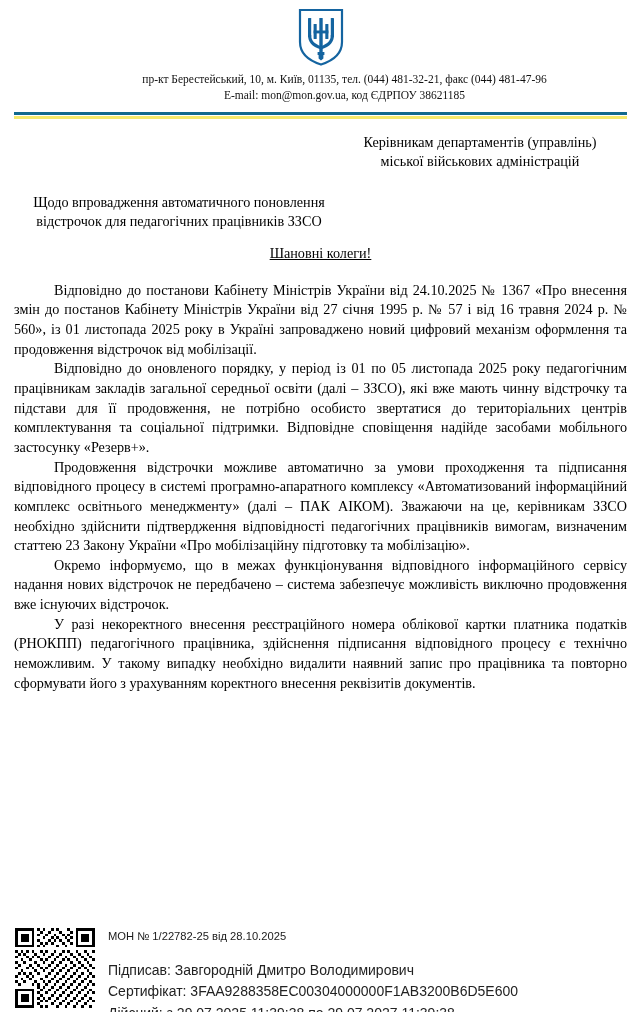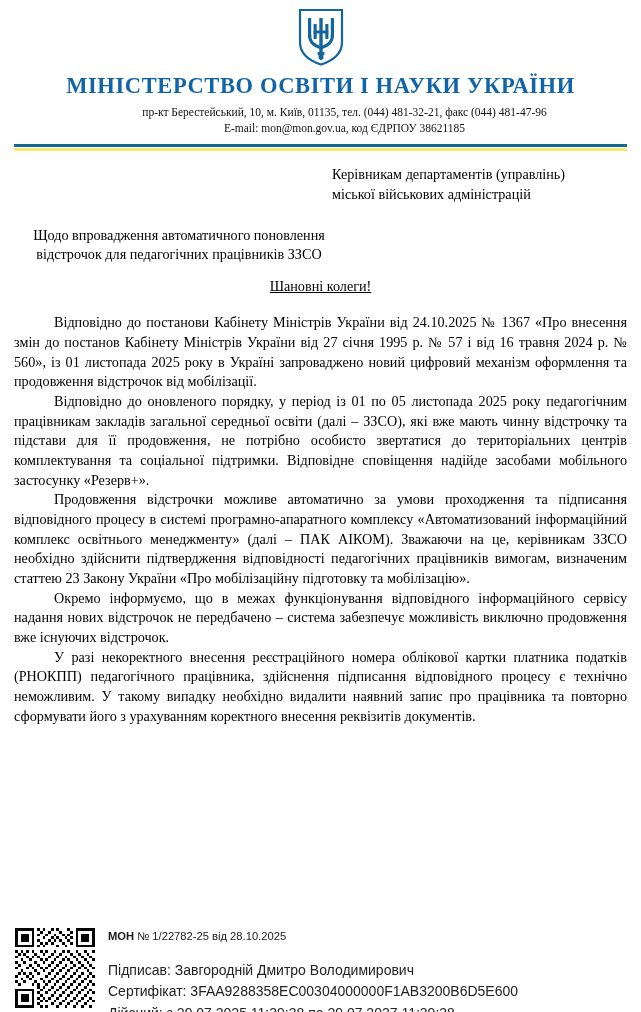--- a/index.html
+++ b/index.html
@@ -63,21 +63,21 @@
     height: 3px;
     background: #f5e96b;
   }
 
   
   .addressee {
     margin: 14px 0 0 332px;
     width: 296px;
     font-size: 14.2px;
     line-height: 1.34;
-    text-align: left;
+    text-align: center;
   }
 
   
   .subject {
     margin: 22px 0 0 14px;
     width: 330px;
     font-size: 14.2px;
     font-weight: normal;
     line-height: 1.38;
     text-align: center;
@@ -124,21 +124,21 @@
   .stamp-number {
     position: absolute;
     left: 108px;
     top: 6px;
     font-family: "Liberation Sans", "DejaVu Sans", sans-serif;
     font-size: 11.2px;
     color: #1a1a1a;
     white-space: nowrap;
   }
   .stamp-number .mon-label {
-    font-weight: bold;
+    font-weight: normal;
   }
 
   .sign-block {
     position: absolute;
     left: 108px;
     top: 36px;
     font-family: "Liberation Sans", "DejaVu Sans", sans-serif;
     font-size: 14px;
     line-height: 1.52;
     color: #222222;
@@ -158,21 +158,20 @@
       <rect x="32.8" y="10" width="3.2" height="19" rx="0.6"></rect>
       <path d="M10 27 C10 34 13.6 38.4 23 41.6 C32.4 38.4 36 34 36 27 L32.8 27 C32.8 32.4 30 35.6 23 38.2 C16 35.6 13.2 32.4 13.2 27 Z"></path>
       <rect x="15.6" y="16" width="3.1" height="15" rx="0.6"></rect>
       <rect x="27.3" y="16" width="3.1" height="15" rx="0.6"></rect>
       <path d="M15.6 22.5 H30.4 V25.4 H15.6 Z"></path>
       <path d="M19.6 44 H26.4 V47 H19.6 Z"></path>
       <path d="M20.6 47 H25.4 V50.5 L23 52.6 L20.6 50.5 Z"></path>
     </g>
   </svg>
 
-  <div class="ministry-title">МІНІСТЕРСТВО ОСВІТИ І НАУКИ УКРАЇНИ</div>
 
   <div class="contact-block">
     <div>пр-кт Берестейський, 10, м. Київ, 01135, тел. (044) 481-32-21, факс (044) 481-47-96</div>
     <div>E-mail: mon@mon.gov.ua, код ЄДРПОУ 38621185</div>
   </div>
 
   <div class="flag-divider">
     <div class="bar-blue"></div>
     <div class="bar-gap"></div>
     <div class="bar-yellow"></div>

